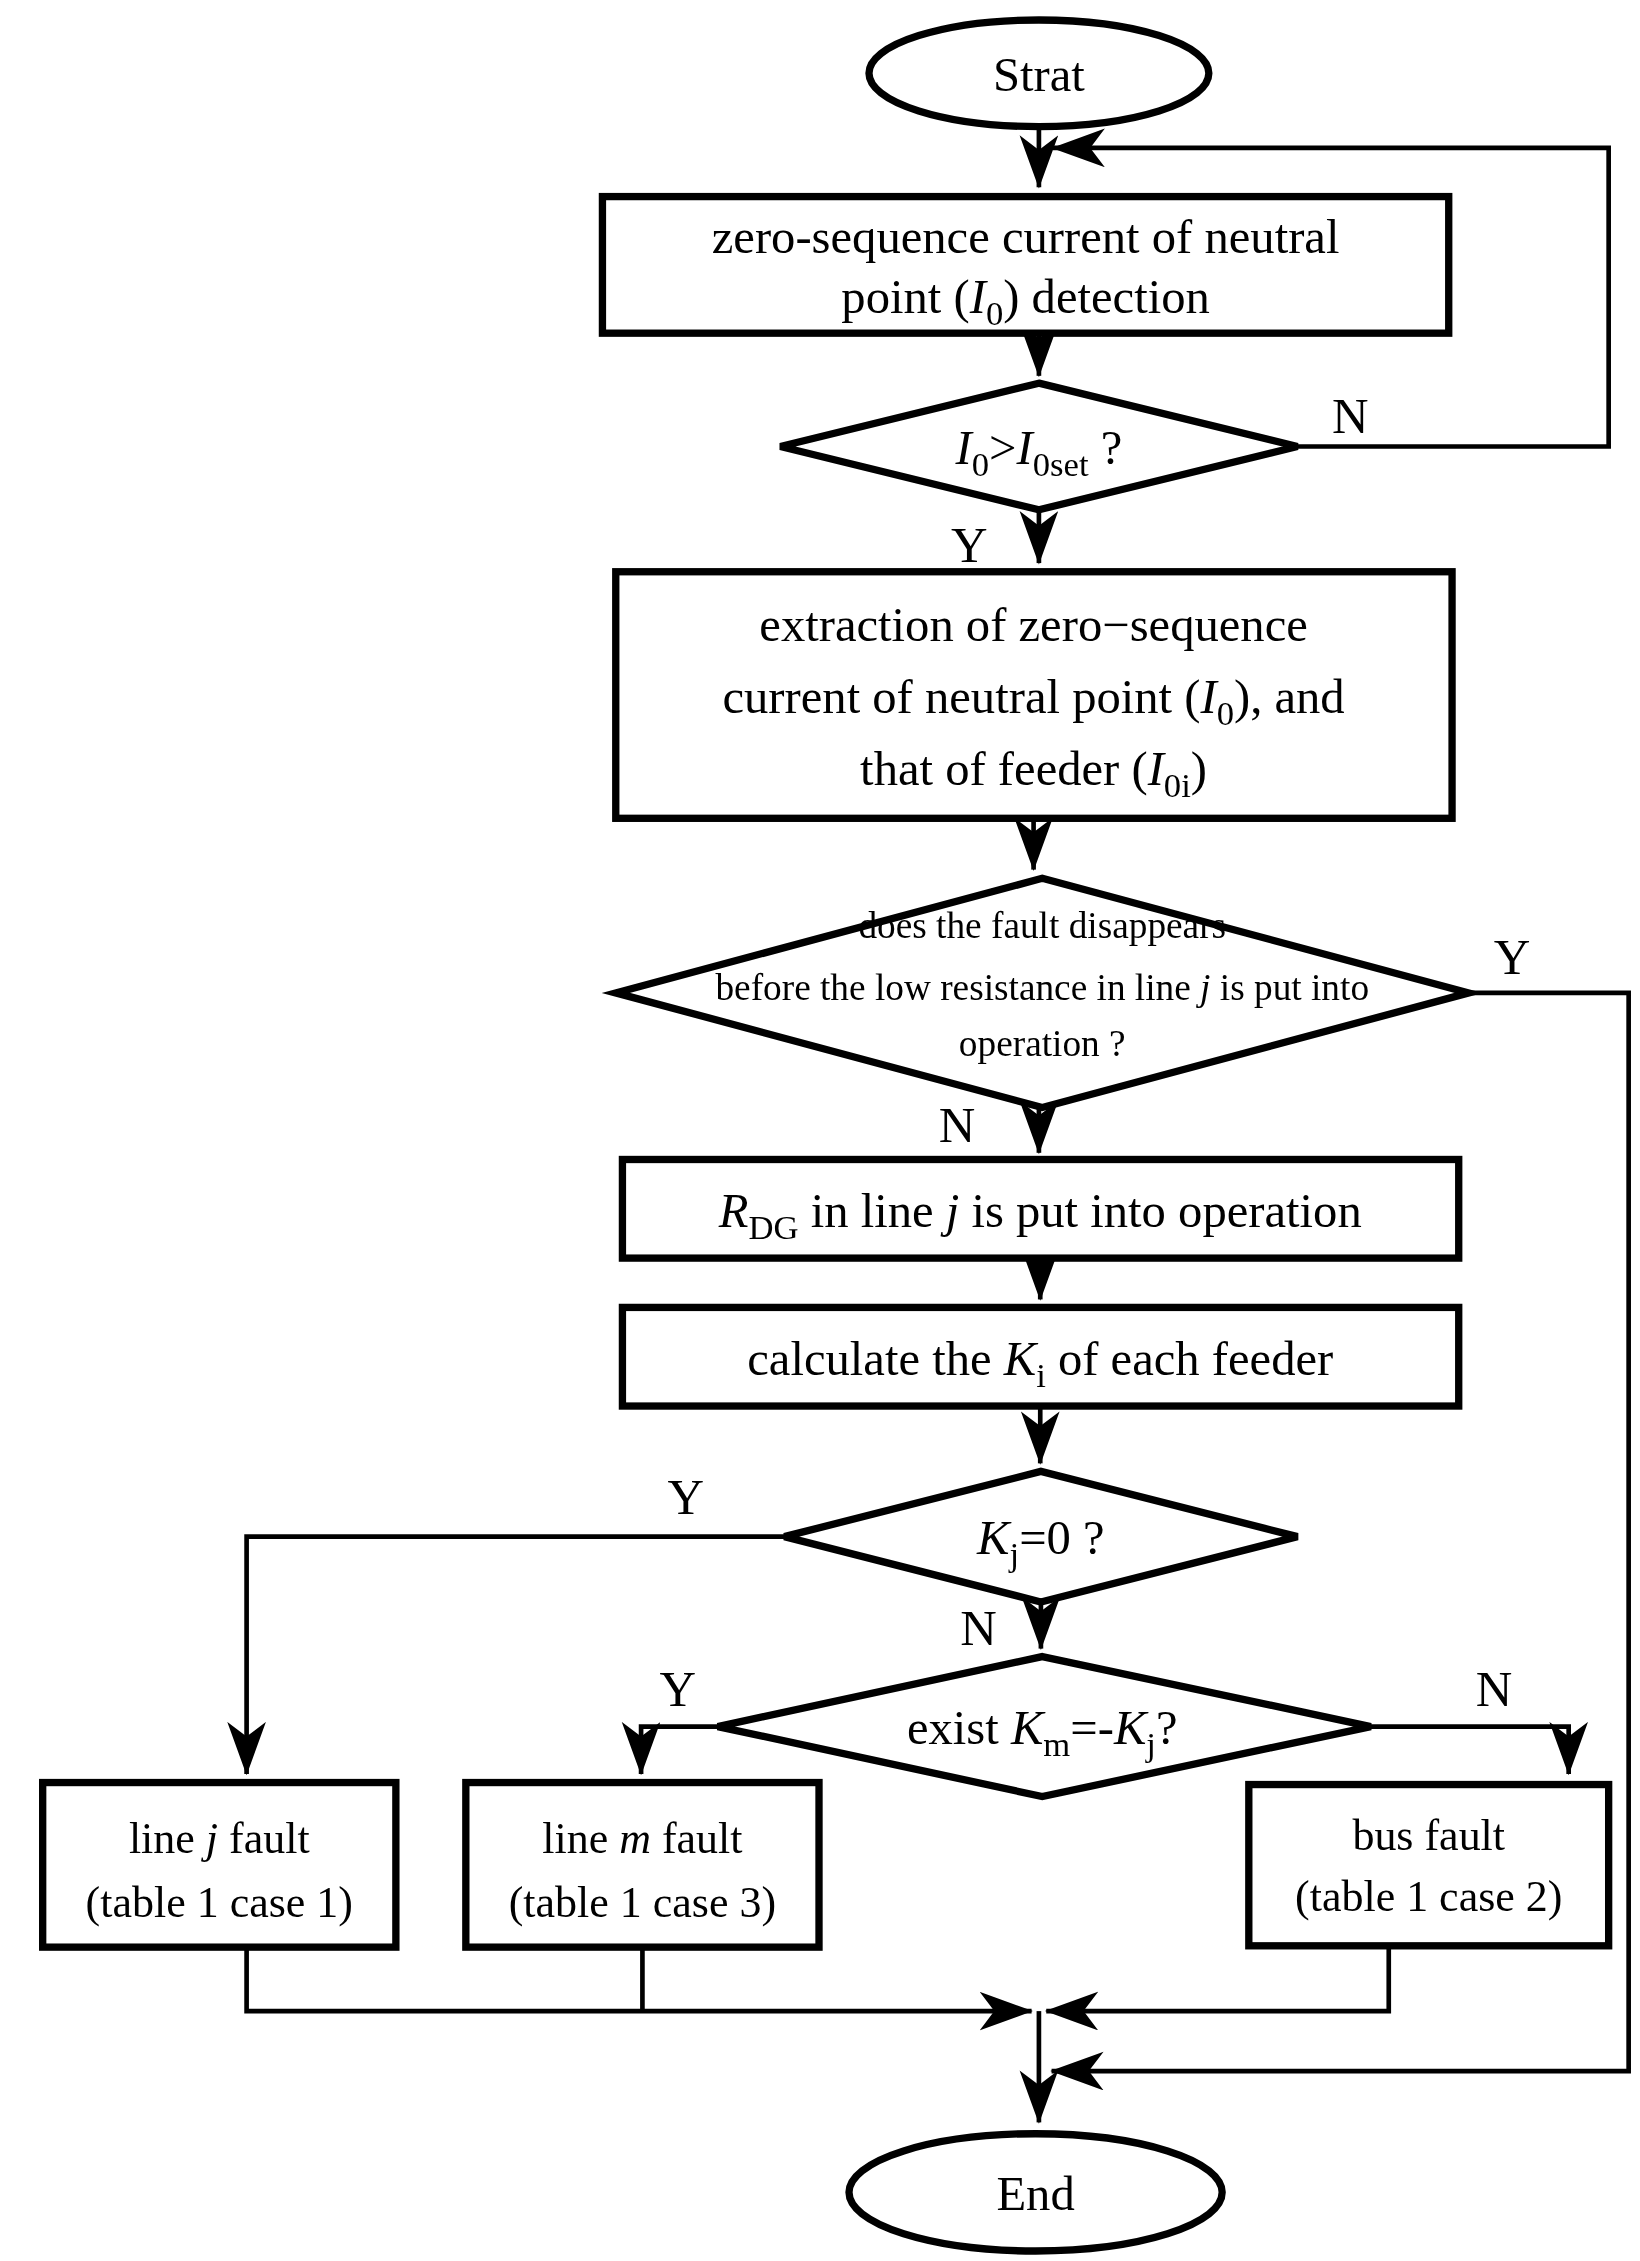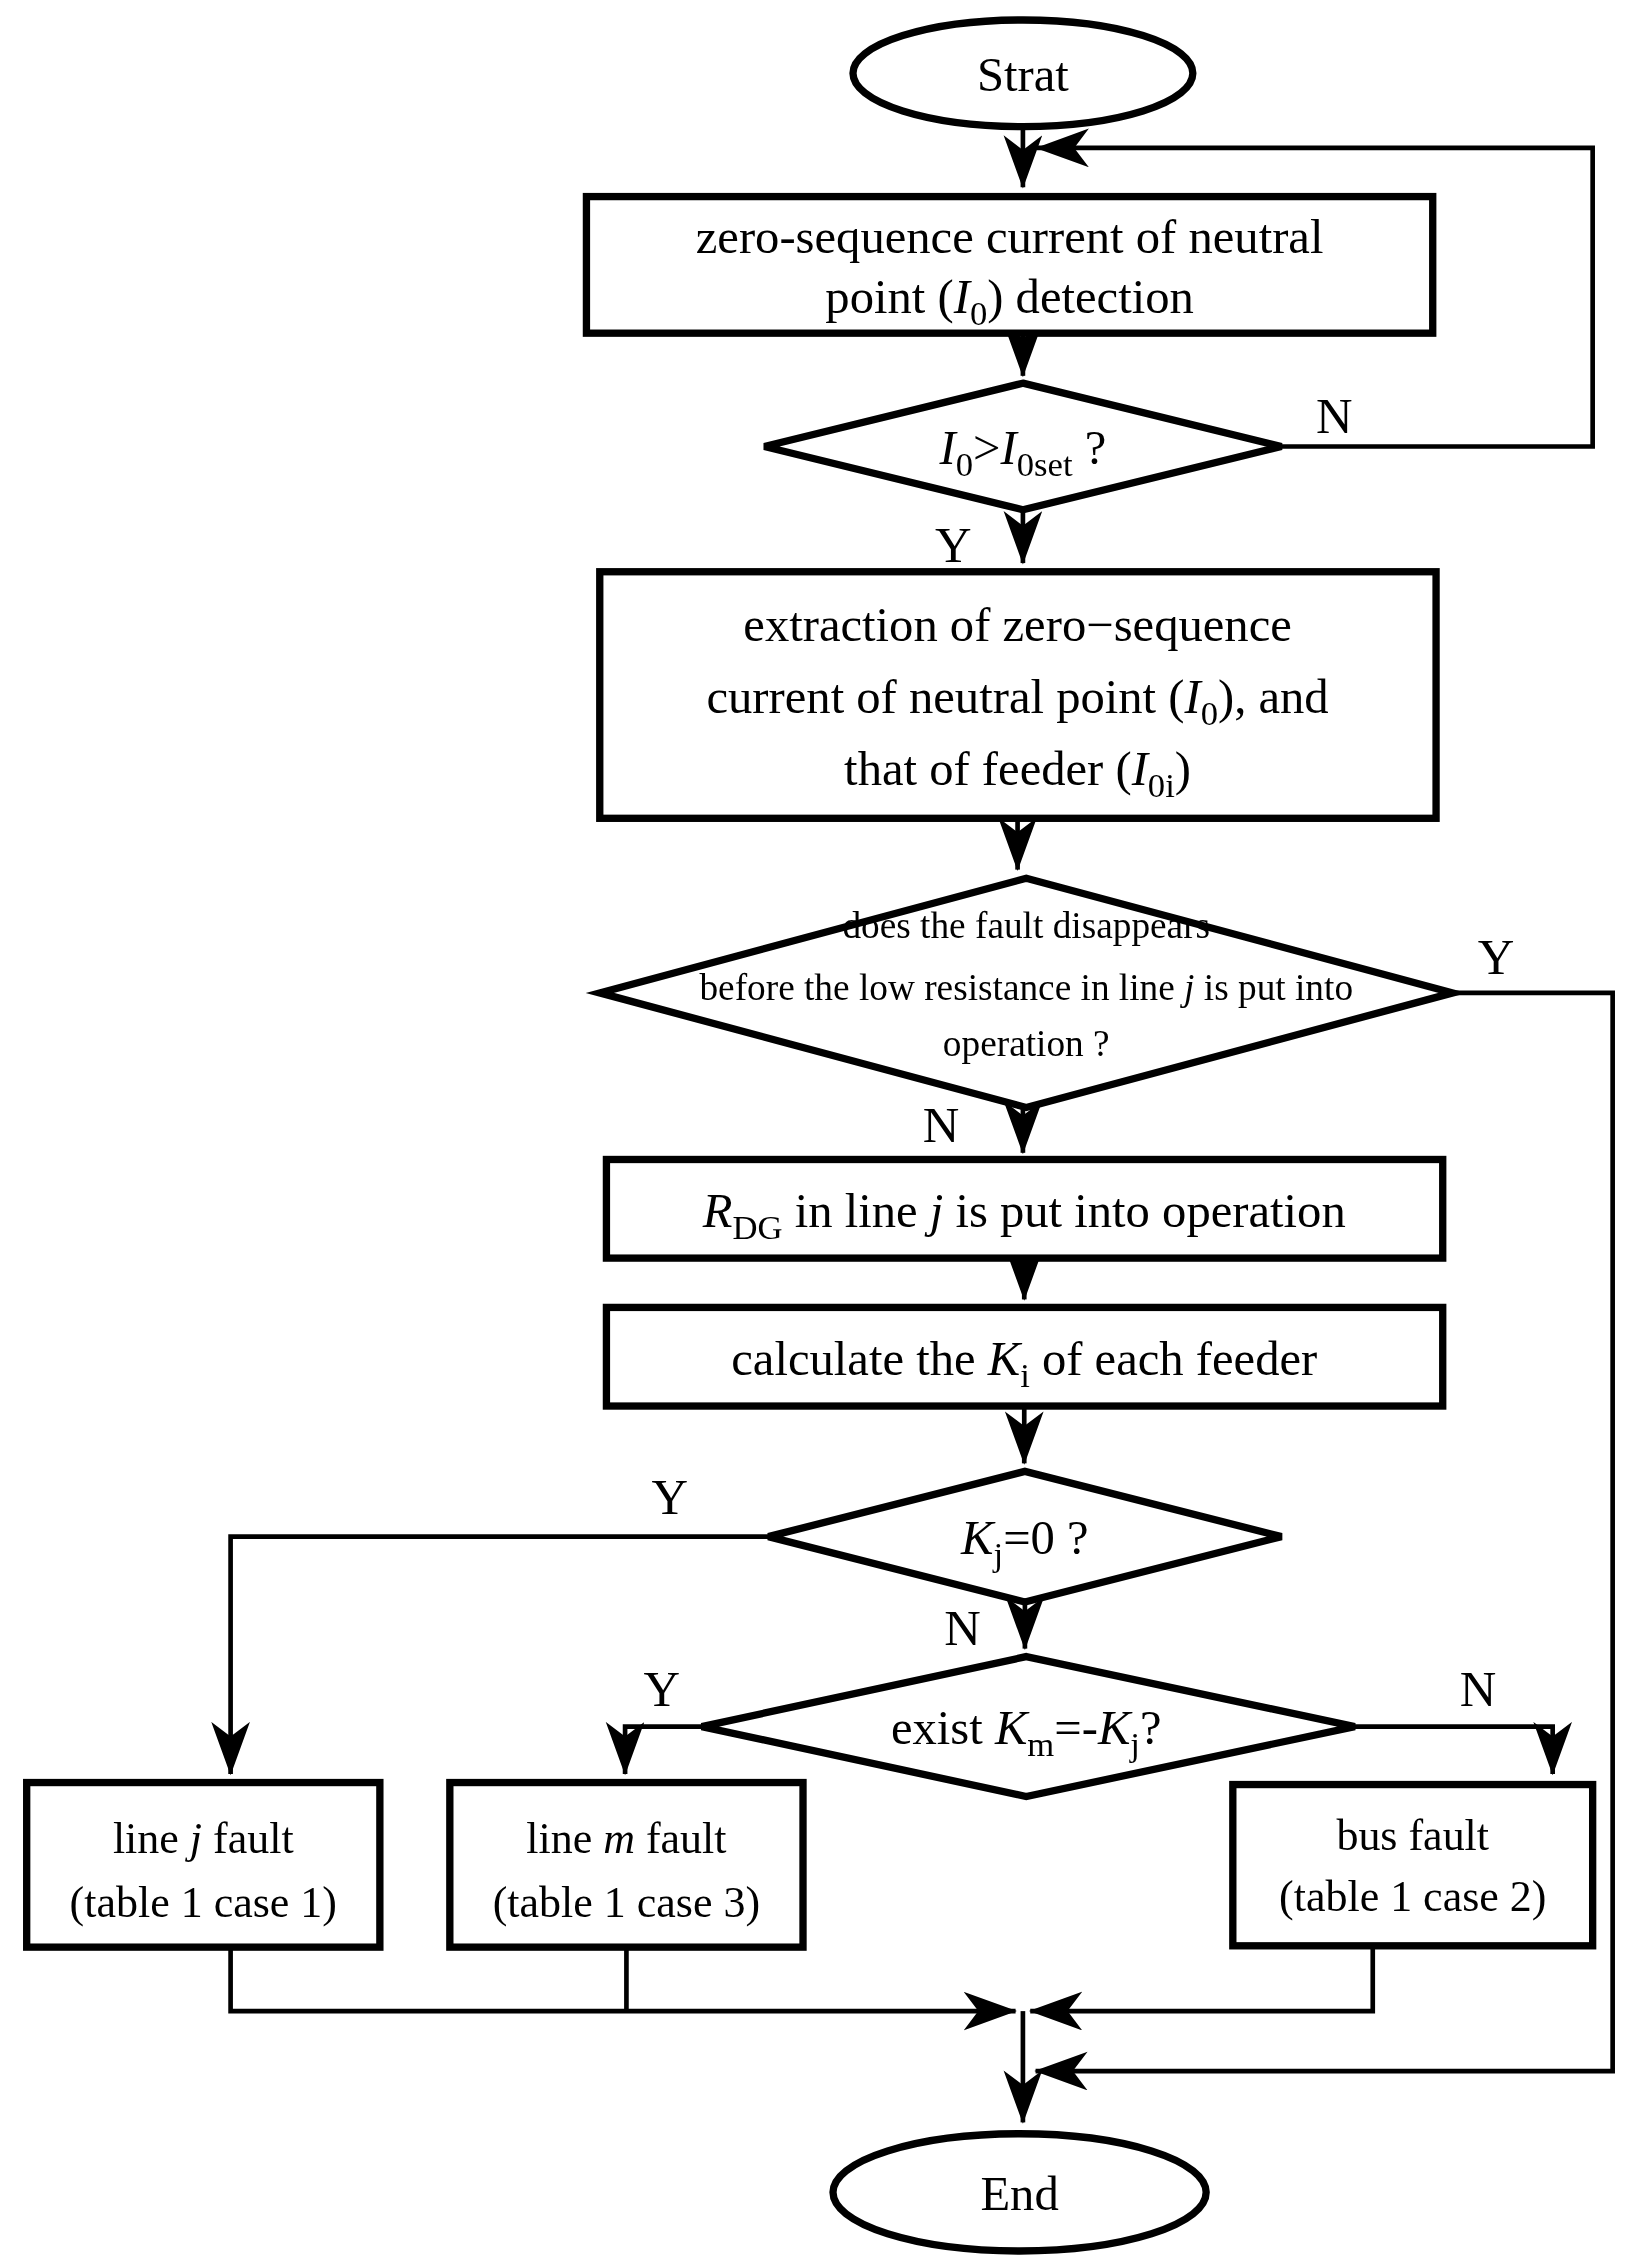--- a/index.html
+++ b/index.html
@@ -1,17 +1,17 @@
 <!DOCTYPE html>
 <html style="font-size:10.7px"><head>
 <meta charset="utf-8">
 <style>
   html,body{margin:0;padding:0;background:#ffffff;}
   body{width:1640px;height:2261px;position:relative;font-family:"Liberation Serif","DejaVu Serif",serif;}
-  .stage{position:absolute;inset:0;}
+  .stage{position:absolute;inset:0;margin-left:16px;}
   svg{display:block;width:1640px;height:2261px;}
   .shape{fill:#ffffff;stroke:#000000;stroke-width:11;}
   .line{fill:none;stroke:#000000;stroke-width:7;}
   text{fill:#000000;font-family:"Liberation Serif","DejaVu Serif",serif;}
   .t{font-size:73px;text-anchor:middle;}
   .t2{font-size:56px;text-anchor:middle;}
   .t3{font-size:66px;text-anchor:middle;}
   .lab{font-size:76px;text-anchor:middle;}
   .lab-end{text-anchor:end;}
   .lab-start{text-anchor:start;}

